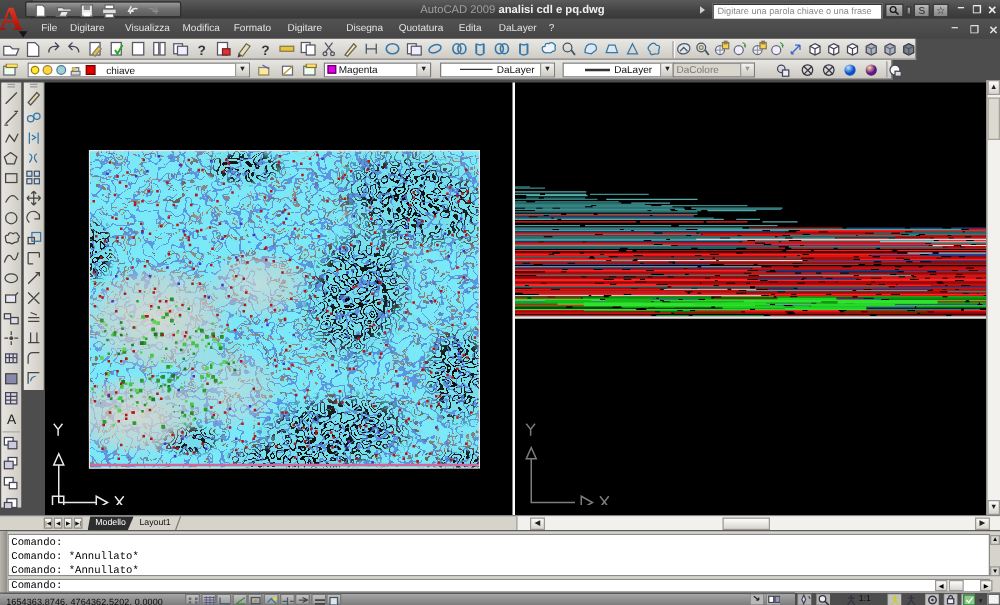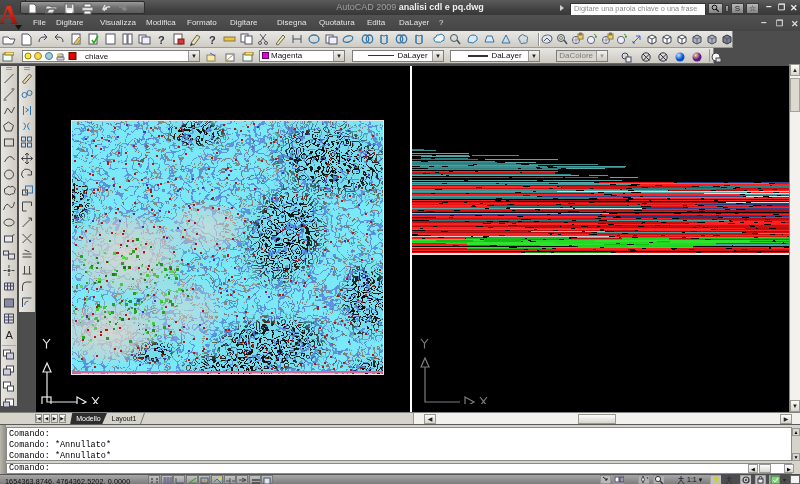--- a/index.html
+++ b/index.html
@@ -26,21 +26,21 @@
 #vscroll{left:789px;top:0px;width:11px;height:348px;background:#f2f1ed;border-left:1px solid #888}
 .sbtn{position:absolute;background:linear-gradient(#fdfdfc,#d8d5cd);border:1px solid #9b988f;text-align:center;color:#222}
 
 #tabs{left:0;top:412px;width:800px;height:12px;background:#d6d3cb;border-top:1px solid #828282}
 .tabbtn{position:absolute;top:1px;width:7px;height:9px;background:linear-gradient(#fbfbfa,#d9d6ce);border:1px solid #8f8c84;font-size:4.5px;line-height:8px;text-align:center;color:#111;overflow:hidden}
 
 #cmd{left:0;top:424px;width:800px;height:50px;background:#d6d3cb;border-top:1px solid #5a5a5a}
 #cmdhist{position:absolute;left:6px;top:2px;width:786px;height:34px;background:#fff;border:1px solid #8a8a8a;font-family:"Liberation Mono",monospace;font-size:8.5px;line-height:11px;color:#000;padding:1px 0 0 2px;white-space:pre}
 #cmdline{position:absolute;left:6px;top:38px;width:786px;height:11px;background:#fff;border:1px solid #8a8a8a;font-family:"Liberation Mono",monospace;font-size:8.5px;line-height:9px;color:#000;padding-left:2px}
 
-#status{left:0;top:474px;width:720px;height:10px;background:linear-gradient(#a6a6a6,#7d7d7d);border-top:1px solid #565656;font-size:7.5px;color:#111}
+#status{left:0;top:474px;width:636px;height:10px;background:linear-gradient(#a6a6a6,#7d7d7d);border-top:1px solid #565656;font-size:7.5px;color:#111}
 .stbtn{position:absolute;top:0px;width:12px;height:9px;background:linear-gradient(#c3c3c3,#9a9a9a);border:1px solid #787878}
 </style></head><body>
 <div id="app">
 
   <div id="title" class="abs">
     <div class="abs" style="left:0;top:0;width:26px;height:29px;background:linear-gradient(#4a4a4a,#353535);border-right:1px solid #2c2c2c;border-bottom:1px solid #2c2c2c"></div>
     <svg class="abs" style="left:0px;top:0px;z-index:60" width="24" height="31">
       <defs>
           <linearGradient id="alg" x1="0" y1="0" x2="0" y2="1">
             <stop offset="0" stop-color="#ee4434"></stop>
@@ -309,21 +309,21 @@
       <span class="cbtn">▼</span>
     </div>
     <div class="combo" style="left:352px;width:92px;text-align:center">
       <span style="display:inline-block;width:26px;border-top:1px solid #333;vertical-align:middle;margin-right:3px"></span>DaLayer
       <span class="cbtn">▼</span>
     </div>
     <div class="combo" style="left:450px;width:90px;text-align:center">
       <span style="display:inline-block;width:20px;border-top:2px solid #333;vertical-align:middle;margin-right:3px"></span>DaLayer
       <span class="cbtn">▼</span>
     </div>
-    <div class="combo" style="left:556px;width:52px;background:#d9d6ce;color:#7b7b7b">&nbsp;DaColore<span class="cbtn" style="color:#999">▼</span></div>
+    <div class="combo" style="left:538px;width:66px;background:#d9d6ce;color:#7b7b7b">&nbsp;DaColore<span class="cbtn" style="color:#999">▼</span></div>
     <div class="abs" style="left:620px;top:1px;width:15px;height:13px"><svg width="13" height="11">
           <circle cx="5" cy="4" r="3" fill="none" stroke="#446"></circle>
           <rect x="6" y="5" width="5" height="5" fill="#eee" stroke="#446"></rect>
         </svg></div>
     <div class="abs" style="left:640px;top:1px;width:15px;height:13px"><svg width="13" height="11">
           <circle cx="6" cy="5" r="4.2" fill="none" stroke="#334"></circle>
           <path d="M3 2 l6.5 6.5 M9.5 2 L3 8.5" stroke="#334"></path>
         </svg></div>
     <div class="abs" style="left:657px;top:1px;width:15px;height:13px"><svg width="13" height="11">
           <circle cx="6" cy="5" r="4.2" fill="none" stroke="#334"></circle>

